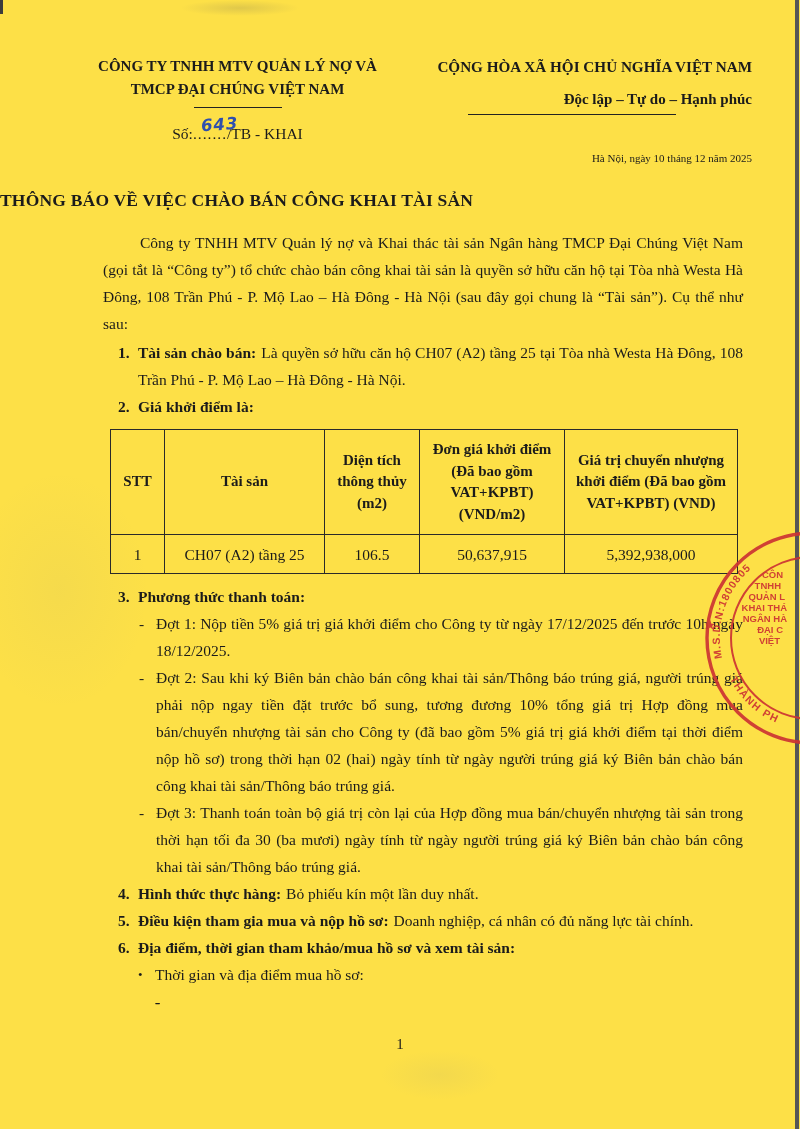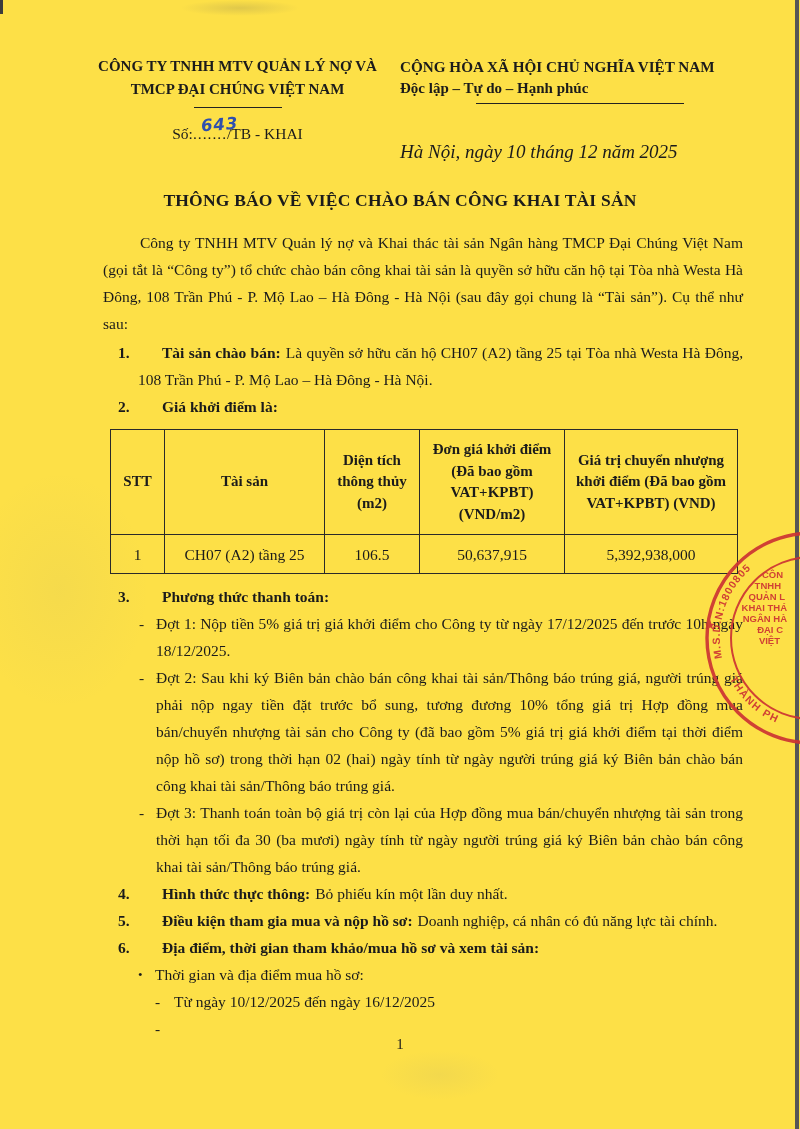--- a/index.html
+++ b/index.html
@@ -19,35 +19,35 @@
   .hdr-left { position:absolute; left:80px; top:55px; width:315px; text-align:center;
               font-weight:bold; font-size:15px; line-height:22.5px; }
   .rule-left { width:88px; border-top:1.7px solid #222; margin:7px auto 0; }
   .doc-num-wrap { margin-top:15px; font-weight:normal; }
   .doc-num { position:relative; display:inline-block; font-size:15.5px; }
   .dots { letter-spacing:1px; }
   .handwritten { position:absolute; left:29px; top:-9px; color:#2f4fae;
                  font-family:"DejaVu Sans", sans-serif; font-style:italic; font-weight:bold;
                  font-size:16.5px; transform:rotate(-4deg); letter-spacing:1px; }
 
-  .hdr-right { position:absolute; left:400px; top:58px; width:360px; text-align:left; }
+  .hdr-right { position:absolute; left:392px; top:58px; width:360px; text-align:right; }
   .hr1 { font-weight:bold; font-size:15.2px; }
-  .hr2 { font-weight:bold; font-size:15px; margin-top:4px; }
+  .hr2 { font-weight:bold; font-size:15px; margin-top:15px; }
   .rule-right { width:208px; border-top:1.7px solid #222; margin:6px auto 0; }
-  .date { font-style:italic; font-size:19px; margin-top:37px; }
+  .date { font-size:11px; margin-top:37px; }
 
-  .title { position:absolute; top:190px; left:0; width:100%; text-align:center;
+  .title { position:absolute; top:190px; left:0; width:100%; text-align:left;
            font-size:17.5px; font-weight:bold; margin:0; letter-spacing:.2px; }
 
   .content { position:absolute; left:103px; top:229px; width:640px;
              font-size:15.5px; line-height:27px; text-align:justify; }
   .intro { margin:0 0 2px; text-indent:37px; }
   .num-item { position:relative; padding-left:35px; }
   .num-item .num { position:absolute; left:15px; font-weight:bold; }
-  .lbl { font-weight:bold; margin-right:5px;margin-left:24px; }
+  .lbl { font-weight:bold; margin-right:5px; }
   .dash-item { position:relative; padding-left:53px; }
   .dash-item .dash { position:absolute; left:36px; }
   .bullet-item { position:relative; padding-left:52px; }
   .bullet-item .bullet { position:absolute; left:35px; font-size:13px; }
   .subdash-item { position:relative; padding-left:71px; }
   .subdash-item .dash { position:absolute; left:52px; }
 
   table.price { border-collapse:collapse; table-layout:fixed; width:627px;
                 margin:9px 0 9px 7px; text-align:center; }
   table.price th, table.price td { border:1.7px solid #2a2a2a; vertical-align:middle; }
@@ -136,35 +136,35 @@
       <span class="dash">-</span><span>Đợt 1: Nộp tiền 5% giá trị giá khởi điểm cho Công ty từ ngày 17/12/2025 đến trước 10h ngày 18/12/2025.</span>
     </div>
     <div class="dash-item">
       <span class="dash">-</span><span>Đợt 2: Sau khi ký Biên bản chào bán công khai tài sản/Thông báo trúng giá, người trúng giá phải nộp ngay tiền đặt trước bổ sung, tương đương 10% tổng giá trị Hợp đồng mua bán/chuyển nhượng tài sản cho Công ty (đã bao gồm 5% giá trị giá khởi điểm tại thời điểm nộp hồ sơ) trong thời hạn 02 (hai) ngày tính từ ngày người trúng giá ký Biên bản chào bán công khai tài sản/Thông báo trúng giá.</span>
     </div>
     <div class="dash-item">
       <span class="dash">-</span><span>Đợt 3: Thanh toán toàn bộ giá trị còn lại của Hợp đồng mua bán/chuyển nhượng tài sản trong thời hạn tối đa 30 (ba mươi) ngày tính từ ngày người trúng giá ký Biên bản chào bán công khai tài sản/Thông báo trúng giá.</span>
     </div>
 
     <div class="num-item">
-      <span class="num">4.</span><span class="lbl">Hình thức thực thông:</span><span>Bỏ phiếu kín một lần duy nhất.</span>
+      <span class="num">4.</span><span class="lbl">Hình thức thực hàng:</span><span>Bỏ phiếu kín một lần duy nhất.</span>
     </div>
 
     <div class="num-item">
       <span class="num">5.</span><span class="lbl">Điều kiện tham gia mua và nộp hồ sơ:</span><span>Doanh nghiệp, cá nhân có đủ năng lực tài chính.</span>
     </div>
 
     <div class="num-item">
       <span class="num">6.</span><span class="lbl">Địa điểm, thời gian tham khảo/mua hồ sơ và xem tài sản:</span>
     </div>
     <div class="bullet-item">
       <span class="bullet">•</span><span>Thời gian và địa điểm mua hồ sơ:</span>
     </div>
     <div class="subdash-item">
-      <span class="dash">-</span><span>Từ ngày 10/12/2025 đến ngày 16/12/2025</span>
+      <span class="dash">-</span>
     </div>
     <div class="subdash-item">
       <span class="dash">-</span>
     </div>
   </div>
 
   <div class="pagenum">1</div>
 
   <svg class="stamp" viewBox="688 531 112 216" xmlns="http://www.w3.org/2000/svg">
     <defs>

